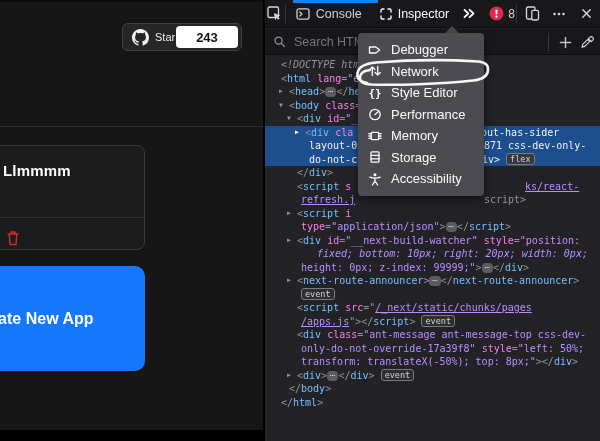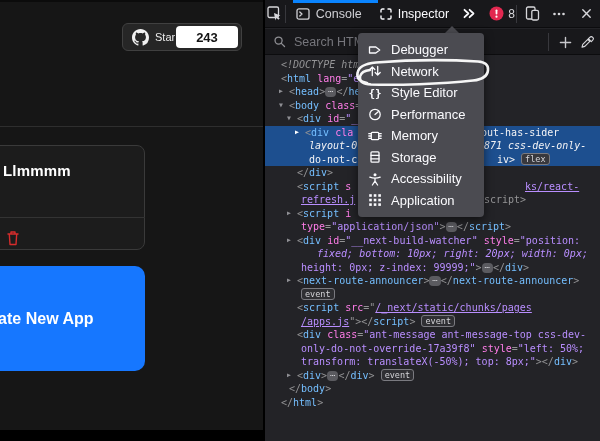--- a/index.html
+++ b/index.html
@@ -186,22 +186,22 @@
       </div>
     </div>
 
     <div class="markup" id="markup">
         <div class="code-line" style="padding-left: 16px;"><span class="sg-d">&lt;!DOCTYPE html&gt;</span></div>
         <div class="code-line" style="padding-left: 16px;"><span class="sg-p">&lt;</span><span class="sg-t">html</span><span class="sg-n"> </span><span class="sg-at">lang</span><span class="sg-p">=</span><span class="sg-v">"en"</span><span class="sg-p">&gt;</span></div>
         <div class="code-line" style="padding-left: 24px;"><span class="arrow" style="left: 14px;">▶</span><span class="sg-p">&lt;</span><span class="sg-t">head</span><span class="sg-p">&gt;</span><span class="sg-el">⋯</span><span class="sg-p">&lt;/</span><span class="sg-t">head</span><span class="sg-p">&gt;</span></div>
         <div class="code-line" style="padding-left: 24px;"><span class="arrow" style="left: 14px;">▼</span><span class="sg-p">&lt;</span><span class="sg-t">body</span><span class="sg-n"> </span><span class="sg-at">class</span><span class="sg-p">=</span><span class="sg-v">"dark"</span><span class="sg-p">&gt;</span></div>
         <div class="code-line" style="padding-left: 32px;"><span class="arrow" style="left: 22px;">▼</span><span class="sg-p">&lt;</span><span class="sg-t">div</span><span class="sg-n"> </span><span class="sg-at">id</span><span class="sg-p">=</span><span class="sg-v">"__next"</span><span class="sg-p">&gt;</span></div>
         <div class="code-line selected" style="padding-left: 40px;"><span class="arrow" style="left: 30px;">▶</span><span class="sg-p">&lt;</span><span class="sg-t">div</span><span class="sg-n"> </span><span class="sg-at">cla</span><span class="abs-frag" style="left: 210px;"><span class="sg-w">yout-has-sider</span></span></div>
-        <div class="code-line selected" style="padding-left: 44px; font-style: italic;"><span class="sg-w">layout-0</span><span class="abs-frag" style="left: 219px;"><span class="sg-w">871 css-dev-only-</span></span></div>
-        <div class="code-line selected" style="padding-left: 44px;"><span class="sg-w">do-not-c</span><span class="abs-frag" style="left: 232px;"><span class="sg-w">iv&gt; </span><span class="sg-fx">flex</span></span></div>
+        <div class="code-line selected" style="padding-left: 44px;"><span class="sg-w">layout-0</span><span class="abs-frag" style="left: 219px;"><span class="sg-w">871 css-dev-only-</span></span></div>
+        <div class="code-line selected" style="padding-left: 44px;"><span class="sg-w">do-not-c</span><span class="abs-frag" style="left: 217px;"><span class="sg-w">iv&gt; </span><span class="sg-fx">flex</span></span></div>
         <div class="code-line" style="padding-left: 32px;"><span class="sg-p">&lt;/</span><span class="sg-t">div</span><span class="sg-p">&gt;</span></div>
         <div class="code-line" style="padding-left: 32px;"><span class="sg-p">&lt;</span><span class="sg-t">script</span><span class="sg-n"> </span><span class="sg-at">s</span><span class="abs-frag" style="left: 219px; margin-left: 41px;"><span class="sg-lk">ks/react-</span></span></div>
         <div class="code-line" style="padding-left: 36px;"><span class="sg-lk">refresh.j</span><span class="abs-frag" style="left: 219px;"><span class="sg-p">script&gt;</span></span></div>
         <div class="code-line" style="padding-left: 32px;"><span class="arrow" style="left: 22px;">▶</span><span class="sg-p">&lt;</span><span class="sg-t">script</span><span class="sg-n"> </span><span class="sg-at">i</span></div>
         <div class="code-line" style="padding-left: 36px;"><span class="sg-at">type</span><span class="sg-p">=</span><span class="sg-v">"application/json"</span><span class="sg-p">&gt;</span><span class="sg-el">⋯</span><span class="sg-p">&lt;/</span><span class="sg-t">script</span><span class="sg-p">&gt;</span></div>
         <div class="code-line" style="padding-left: 32px;"><span class="arrow" style="left: 22px;">▶</span><span class="sg-p">&lt;</span><span class="sg-t">div</span><span class="sg-n"> </span><span class="sg-at">id</span><span class="sg-p">=</span><span class="sg-v">"__next-build-watcher"</span><span class="sg-n"> </span><span class="sg-at">style</span><span class="sg-p">=</span><span class="sg-v">"position:</span></div>
         <div class="code-line" style="padding-left: 52px; font-style: italic;"><span class="sg-v">fixed; bottom: 10px; right: 20px; width: 0px;</span></div>
         <div class="code-line" style="padding-left: 36px;"><span class="sg-v">height: 0px; z-index: 99999;"</span><span class="sg-p">&gt;</span><span class="sg-el">⋯</span><span class="sg-p">&lt;/</span><span class="sg-t">div</span><span class="sg-p">&gt;</span></div>
         <div class="code-line" style="padding-left: 32px;"><span class="arrow" style="left: 22px;">▶</span><span class="sg-p">&lt;</span><span class="sg-t">next-route-announcer</span><span class="sg-p">&gt;</span><span class="sg-el">⋯</span><span class="sg-p">&lt;/</span><span class="sg-t">next-route-announcer</span><span class="sg-p">&gt;</span></div>
         <div class="code-line" style="padding-left: 36px;"><span class="sg-ev">event</span></div>
@@ -270,37 +270,19 @@
         </div>
         <div class="menu-item">
           <span class="menu-icon">
             <svg viewBox="0 0 14 14" width="14" height="14">
               <circle cx="7" cy="2.7" r="1.5" fill="#fbfbfe"></circle>
               <path d="M1.8 5.2c3.4 1.2 7 1.2 10.4 0M7 6.6v2.6M7 9.2L4.4 13M7 9.2l2.6 3.8" fill="none" stroke="#fbfbfe" stroke-width="1.3" stroke-linecap="round" stroke-linejoin="round"></path>
             </svg>
           </span>
           <span>Accessibility</span>
         </div>
-        <div class="menu-item">
-          <span class="menu-icon">
-            <svg viewBox="0 0 14 14" width="14" height="14">
-              <g fill="#fbfbfe">
-                <rect x="1.2" y="1.2" width="2.6" height="2.6"></rect>
-                <rect x="5.75" y="1.2" width="2.6" height="2.6"></rect>
-                <rect x="10.3" y="1.2" width="2.6" height="2.6"></rect>
-                <rect x="1.2" y="5.75" width="2.6" height="2.6"></rect>
-                <rect x="5.75" y="5.75" width="2.6" height="2.6"></rect>
-                <rect x="10.3" y="5.75" width="2.6" height="2.6"></rect>
-                <rect x="1.2" y="10.3" width="2.6" height="2.6"></rect>
-                <rect x="5.75" y="10.3" width="2.6" height="2.6"></rect>
-                <rect x="10.3" y="10.3" width="2.6" height="2.6"></rect>
-              </g>
-            </svg>
-          </span>
-          <span>Application</span>
-        </div>
       </div>
 
     <svg class="annotation" width="150" height="50" viewBox="0 0 150 50">
       <path d="M17 33 C 10 32 6.5 28.5 7.5 23 C 8.5 17 15 13.5 26 12.5 C 57 10 97 9.5 128 11.5 C 135 12 138.5 15 138 20 C 137.5 26 133 29.5 123 30.5 C 91 34 46 35.5 21 34.5 C 13 34 9 31.5 10 26.5 C 11 22.5 15 20.5 20 20" fill="none" stroke="#ffffff" stroke-width="2.6" stroke-linecap="round" opacity=".95"></path>
     </svg>
   </div>
 </div>
 
 </body></html>

